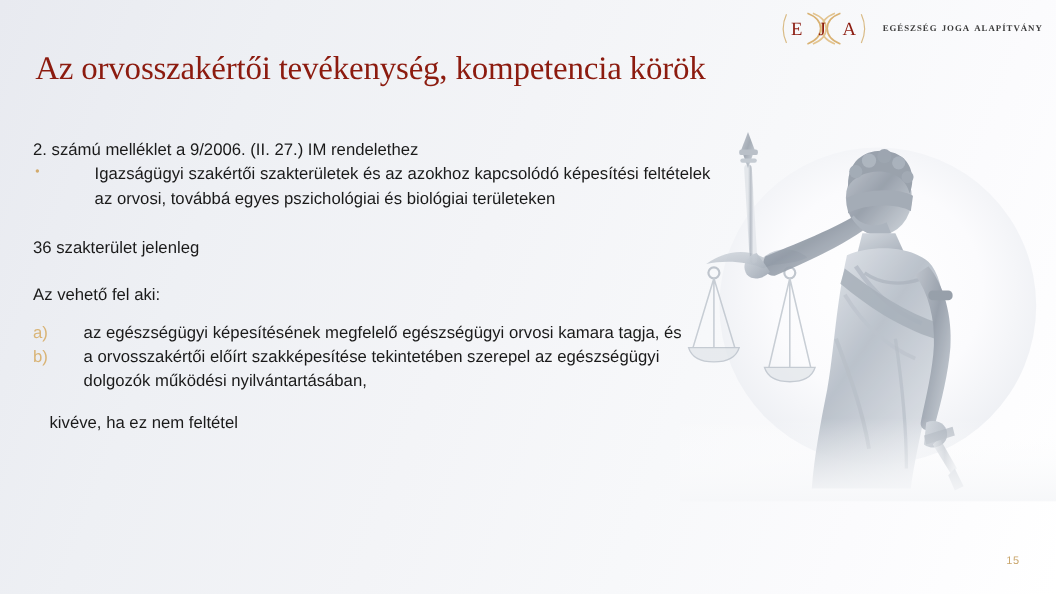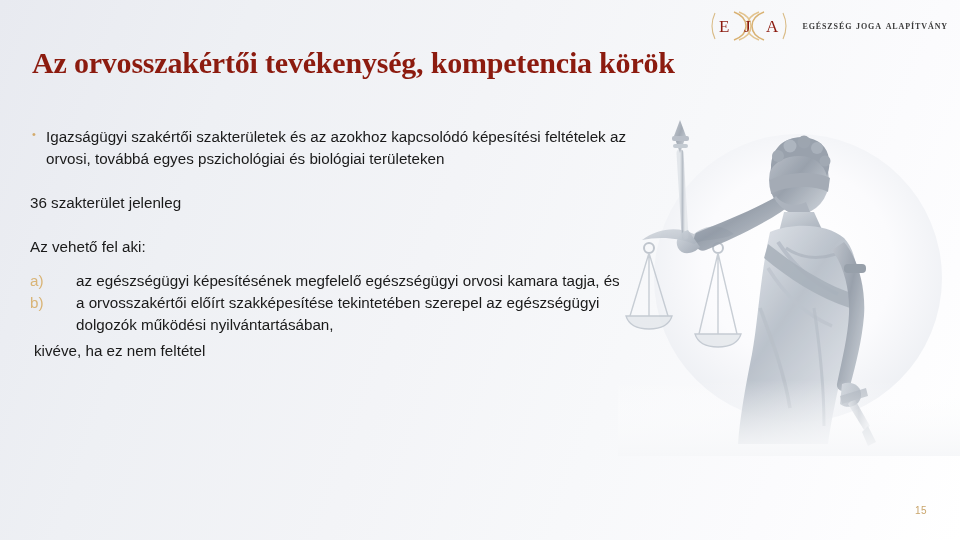--- a/index.html
+++ b/index.html
@@ -50,21 +50,21 @@
     padding-bottom: 2px;
     font-weight: bold;
   }
 
   
   .slide-title {
     position: absolute;
     left: 32px;
     top: 46px;
     font-family: "Liberation Serif", serif;
-    font-weight: bold;
+    font-weight: normal;
     font-size: 30px;
     color: #8c1b0f;
     letter-spacing: -0.2px;
     white-space: nowrap;
   }
 
   
   .body-area {
     position: absolute;
     left: 30px;
@@ -85,40 +85,41 @@
     flex: 0 0 auto;
     width: 16px;
     color: #d3ab6d;
     font-size: 11px;
     line-height: 1.46;
     padding-left: 2px;
     box-sizing: border-box;
   }
   .bullet-text {
     flex: 1 1 auto;
+    margin-left: 40px;
   }
   .gap-sm { height: 12px; }
   .gap-md { height: 22px; }
   .gap-lg { height: 21px; }
 
   .alpha-row {
     display: flex;
     margin: 0;
   }
   .alpha-marker {
     flex: 0 0 auto;
     width: 46px;
     color: #d9b476;
     box-sizing: border-box;
   }
   .alpha-text {
     flex: 1 1 auto;
   }
   .tail-line {
-    margin: 4px;
+    margin: 15px;
   }
 
   
   .justice-wrap {
     position: absolute;
     left: 618px;
     top: 108px;
     width: 342px;
     height: 348px;
   }
@@ -159,20 +160,21 @@
         <text x="60" y="26" font-family="Liberation Serif, serif" font-size="17" fill="#8c1b0f">A</text>
       </svg>
     </div>
     <div class="logo-wordmark">Egészség Joga Alapítvány</div>
   </div>
 
   <div class="slide-title">Az orvosszakértői tevékenység, kompetencia körök</div>
 
   <div class="body-area">
 
+    <p class="para-plain">2. számú melléklet a 9/2006. (II. 27.) IM rendelethez</p>
 
     <div class="bullet-row">
       <span class="bullet-dot">•</span>
       <span class="bullet-text">Igazságügyi szakértői szakterületek és az azokhoz kapcsolódó képesítési feltételek az orvosi, továbbá egyes pszichológiai és biológiai területeken</span>
     </div>
 
     <div class="gap-md"></div>
 
     <p class="para-plain">36 szakterület jelenleg</p>
 

